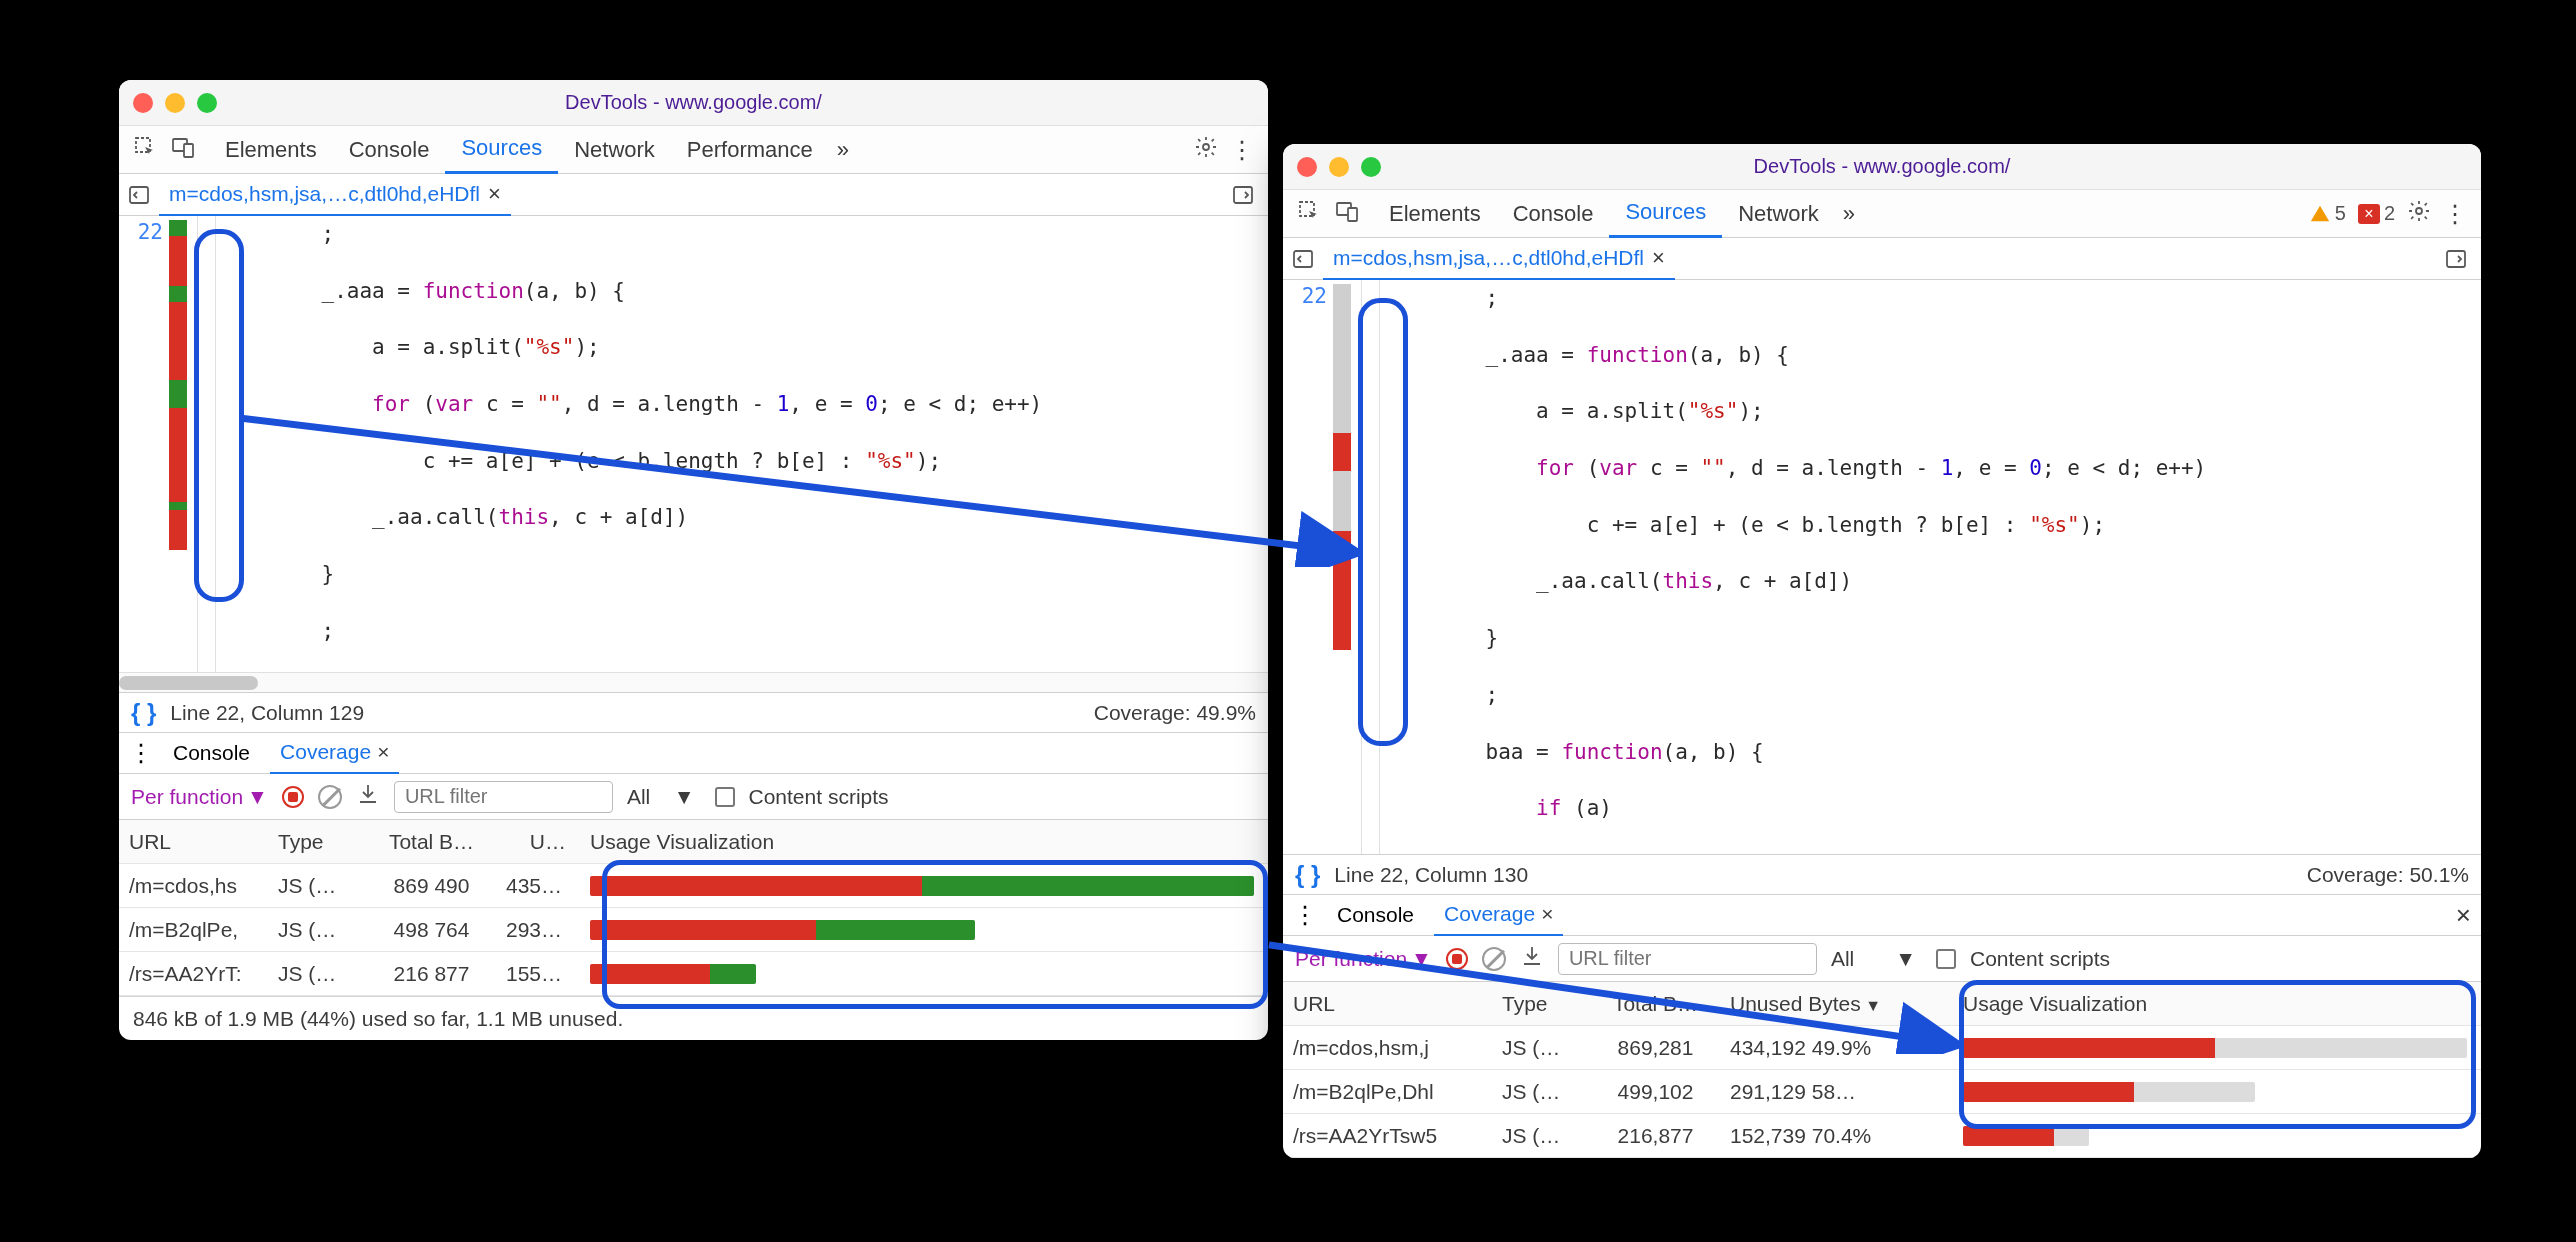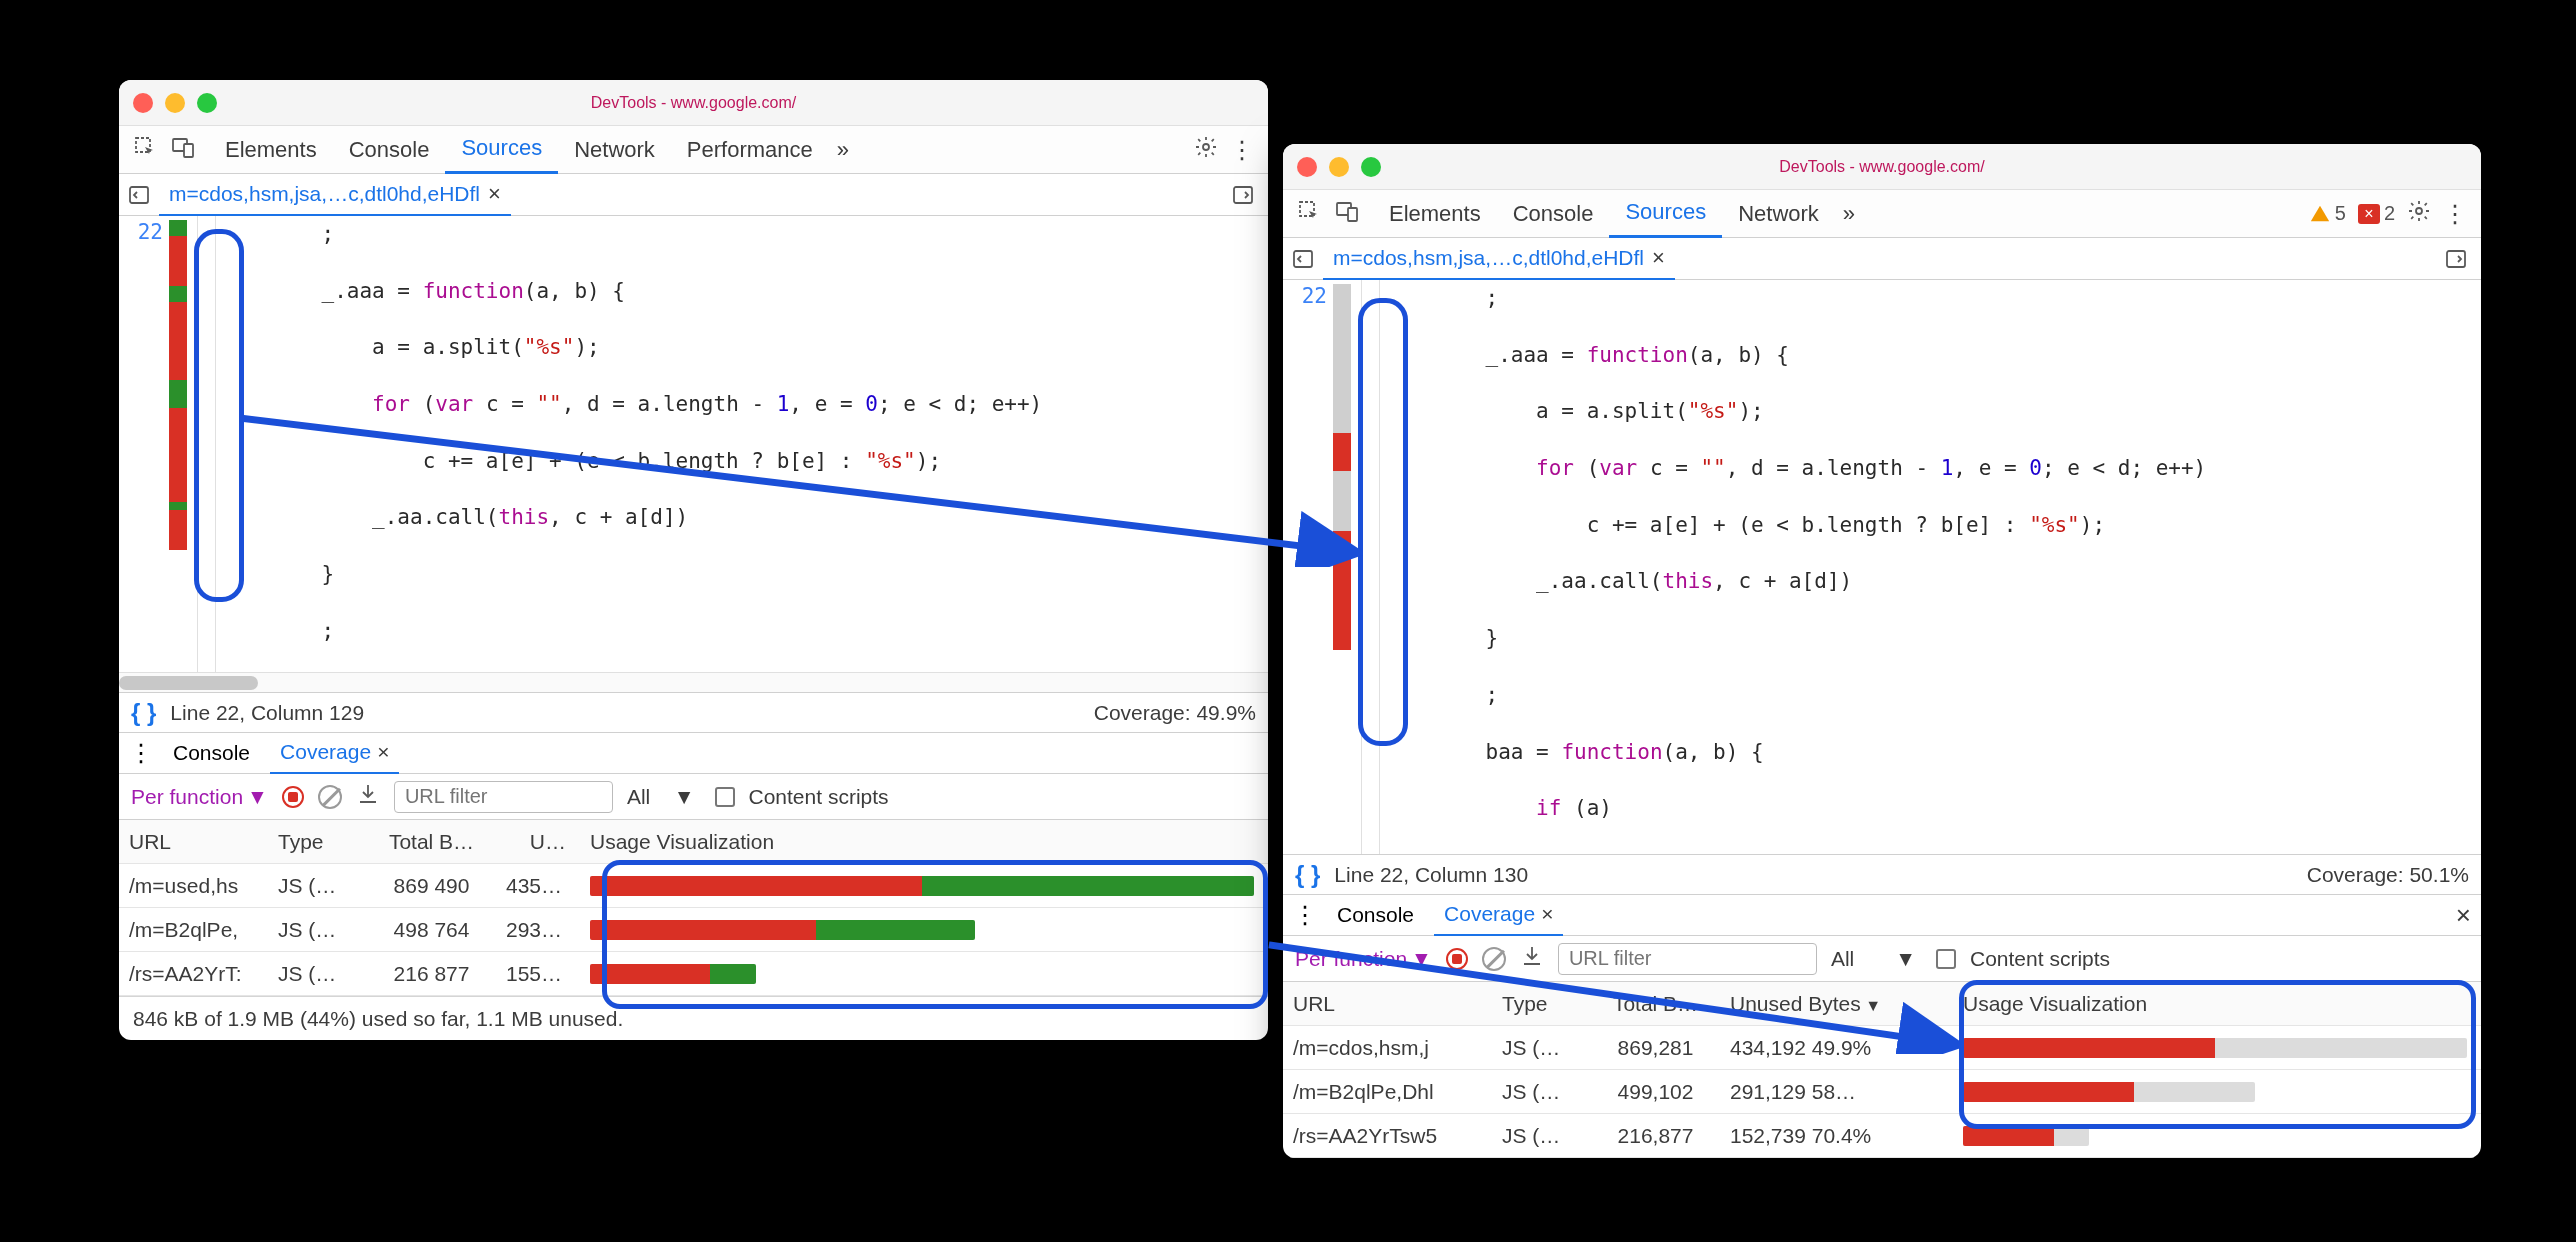--- a/index.html
+++ b/index.html
@@ -25,21 +25,21 @@
     display: flex;
     align-items: center;
     padding: 0 14px;
     background: #f5f5f5;
     border-bottom: 1px solid #e0e0e0;
     position: relative;
   }
   .traffic { display: flex; gap: 12px; }
   .dot { width: 20px; height: 20px; border-radius: 50%; }
   .dot.red{background:#ff5f57}.dot.yellow{background:#febc2e}.dot.green{background:#28c840}
-  .titlebar-title { position:absolute; left:0; right:0; text-align:center; font-size:16px; color:#be185d; font-weight:500; pointer-events:none; }
+  .titlebar-title { position:absolute; left:0; right:0; text-align:center; font-size:20px; color:#4c1d95; font-weight:500; pointer-events:none; }
   .panel-tabs {
     height: 48px; display:flex; align-items:center; border-bottom:1px solid #d0d0d0;
     background:#fdfdfd; font-size:22px; color:#3c3c3c;justify-content:space-between;
   }
   .ptab-icons { display:flex; gap:14px; padding:0 14px; }
   .icon-svg { width:24px; height:24px; fill:none; stroke:#5a5a5a; stroke-width:1.8; }
   .ptabs { display:flex; gap:0; }
   .ptab { padding:0 16px; height:48px; display:flex; align-items:center; cursor:pointer; }
   .ptab.active { color:#1a73e8; border-bottom:3px solid #1a73e8; }
   .more-chev { padding:0 8px; cursor:pointer; }
@@ -231,21 +231,21 @@
   <div class="cov-table">
     <div class="hdr">
       <div class="cell c-url">URL</div>
       <div class="cell c-type">Type</div>
       <div class="cell c-total">Total B…</div>
       <div class="cell c-unused">U…</div>
       <div class="cell c-viz">Usage Visualization</div>
     </div>
     <div id="cov-rows-left">
   <div class="row">
-    <div class="cell c-url">/m=used,hs</div>
+    <div class="cell c-url">/m=cdos,hs</div>
     <div class="cell c-type">JS (…</div>
     <div class="cell c-total">869 490</div>
     <div class="cell c-unused">435 …</div>
     <div class="cell c-viz">
             <div class="viz" style="width:100%">
               <div class="unused" style="width:50%"></div>
               <div class="used" style="width:50%"></div>
             </div>
           </div>
   </div>

